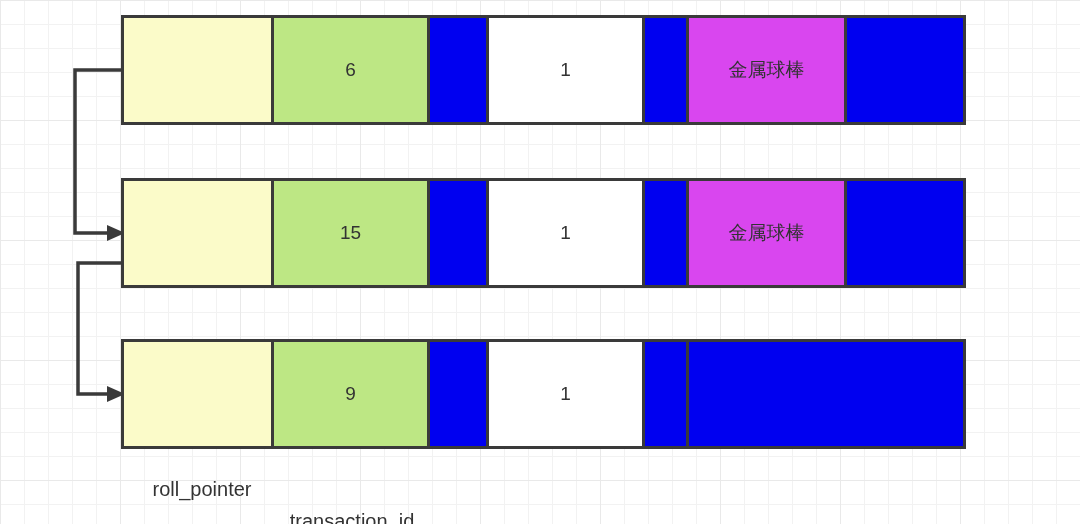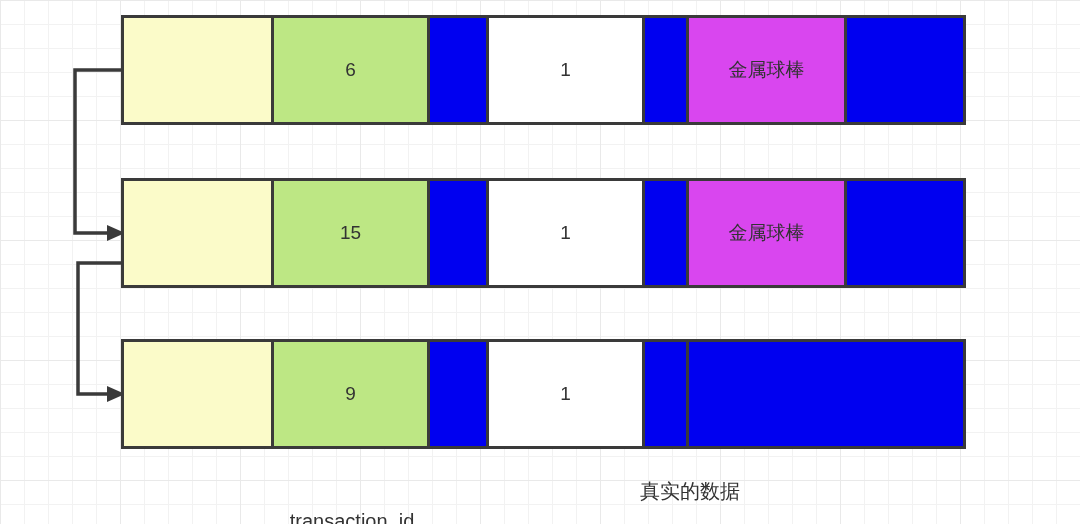--- a/index.html
+++ b/index.html
@@ -118,16 +118,16 @@
 
   <div class="record-row row-3">
     <div class="cell cell-roll"></div>
     <div class="cell cell-trx">9</div>
     <div class="cell cell-sep"></div>
     <div class="cell cell-id">1</div>
     <div class="cell cell-sep-sm"></div>
     <div class="cell cell-end"></div>
   </div>
 
+  <div class="bottom-label label-roll">roll_pointer</div>
   <div class="bottom-label label-trx">transaction_id</div>
-  <div class="bottom-label label-data">真实的数据</div>
 
 </div>
 
 </body></html>

